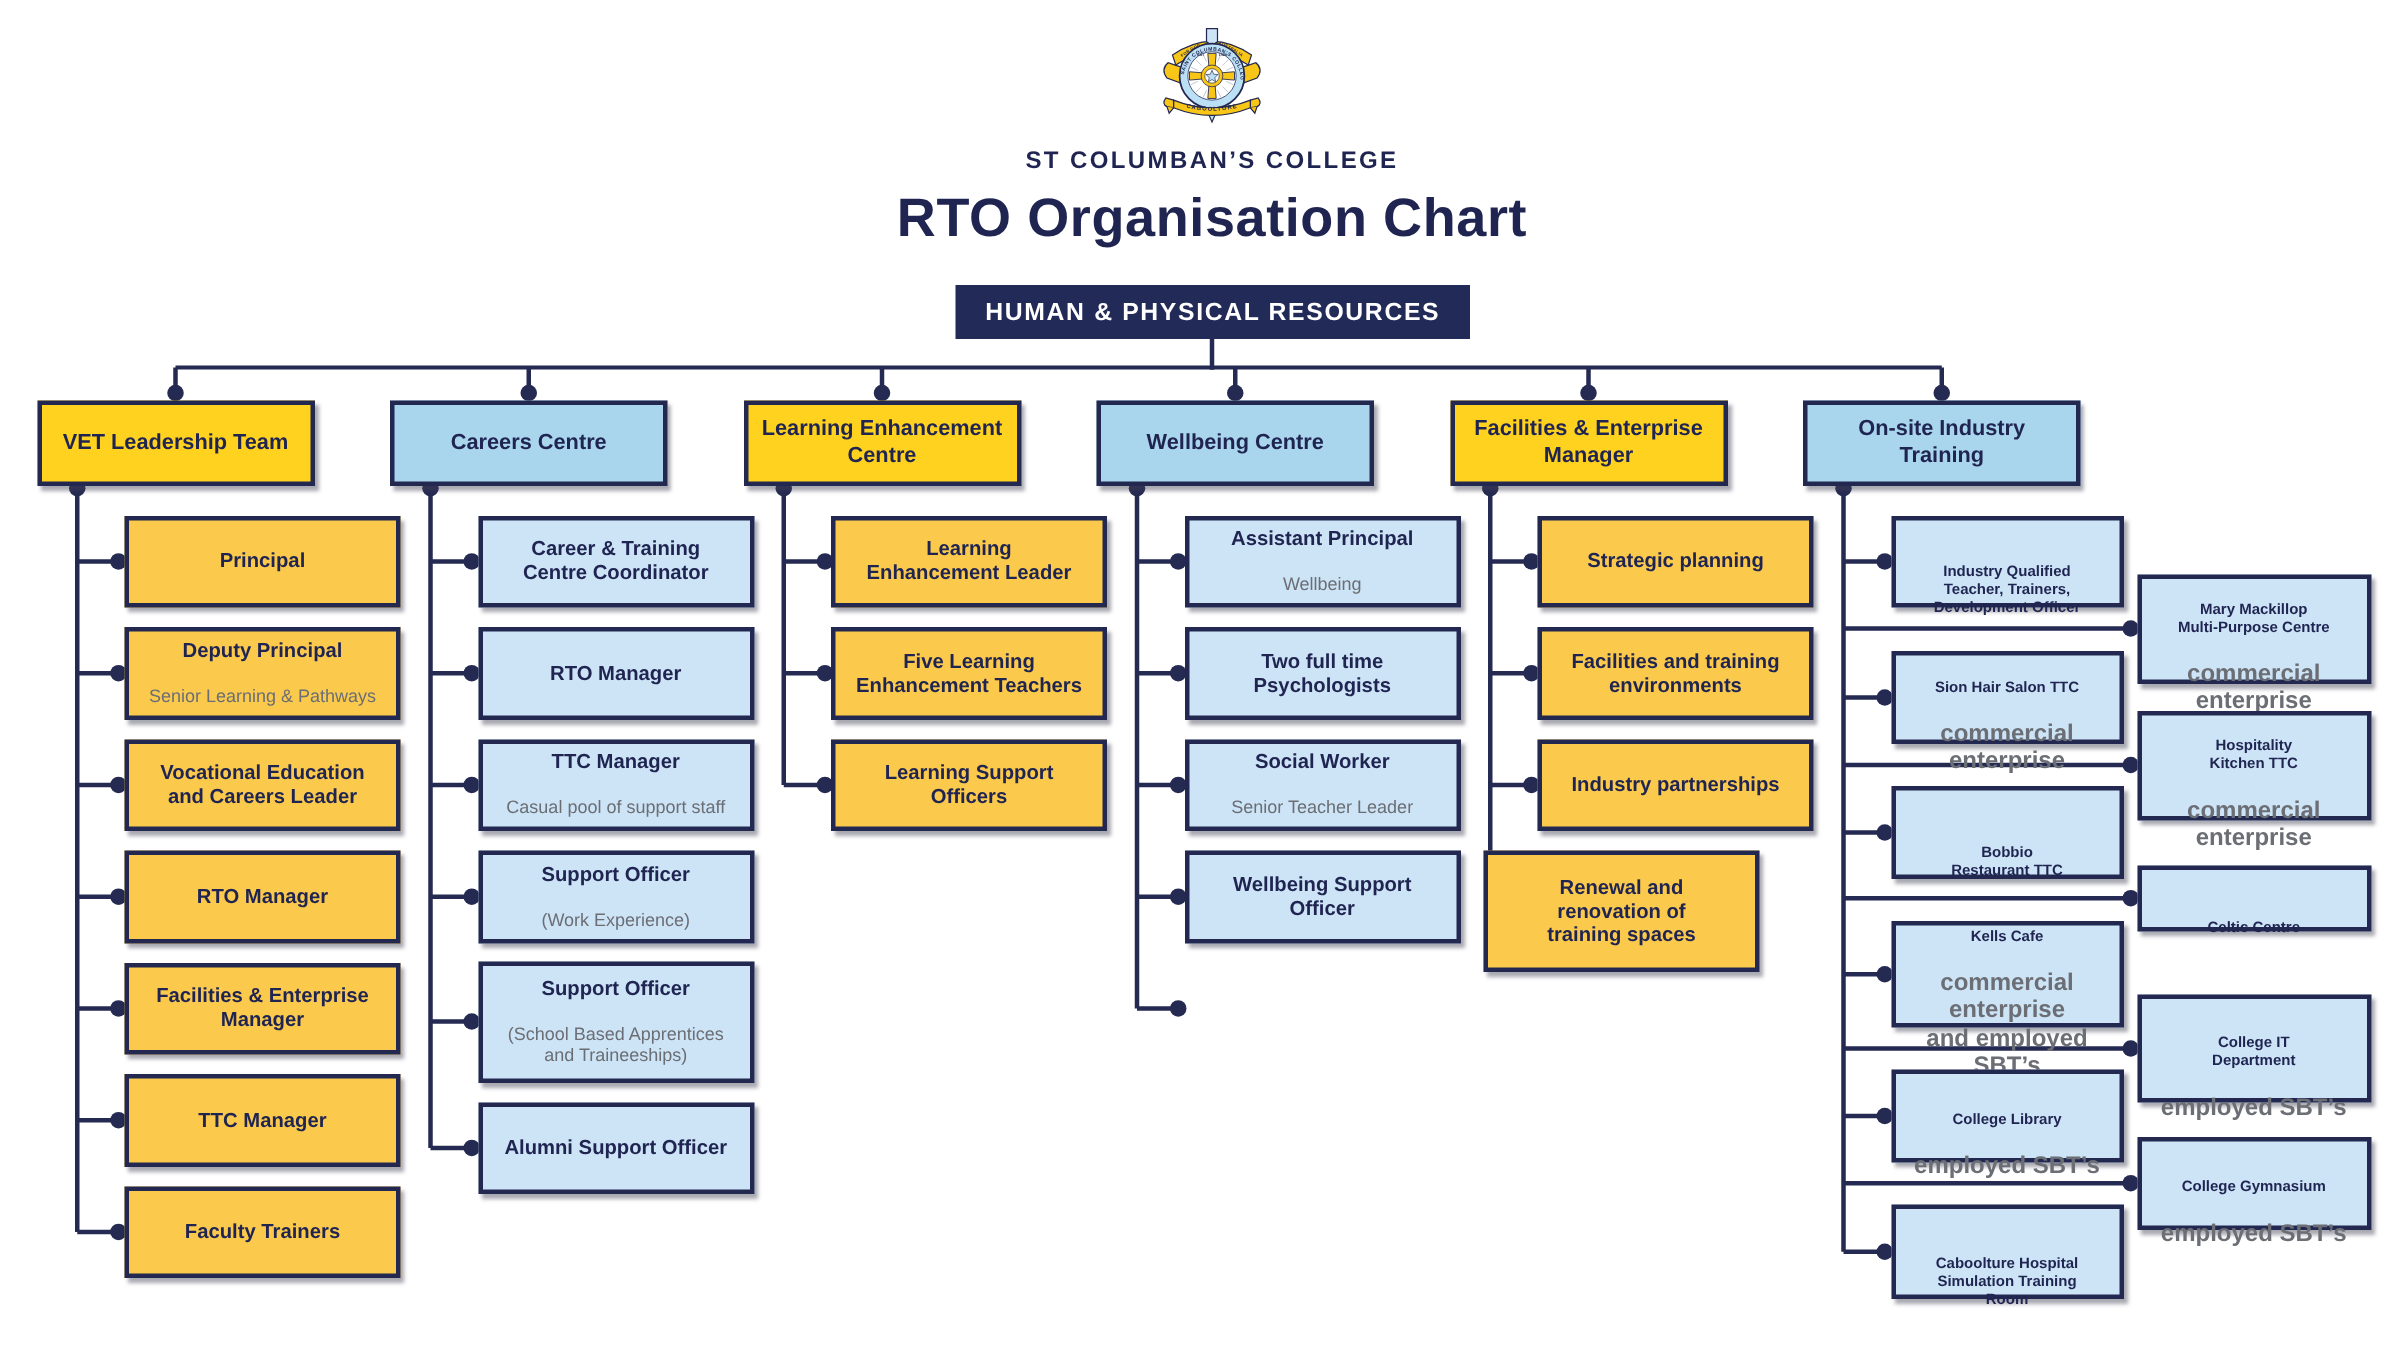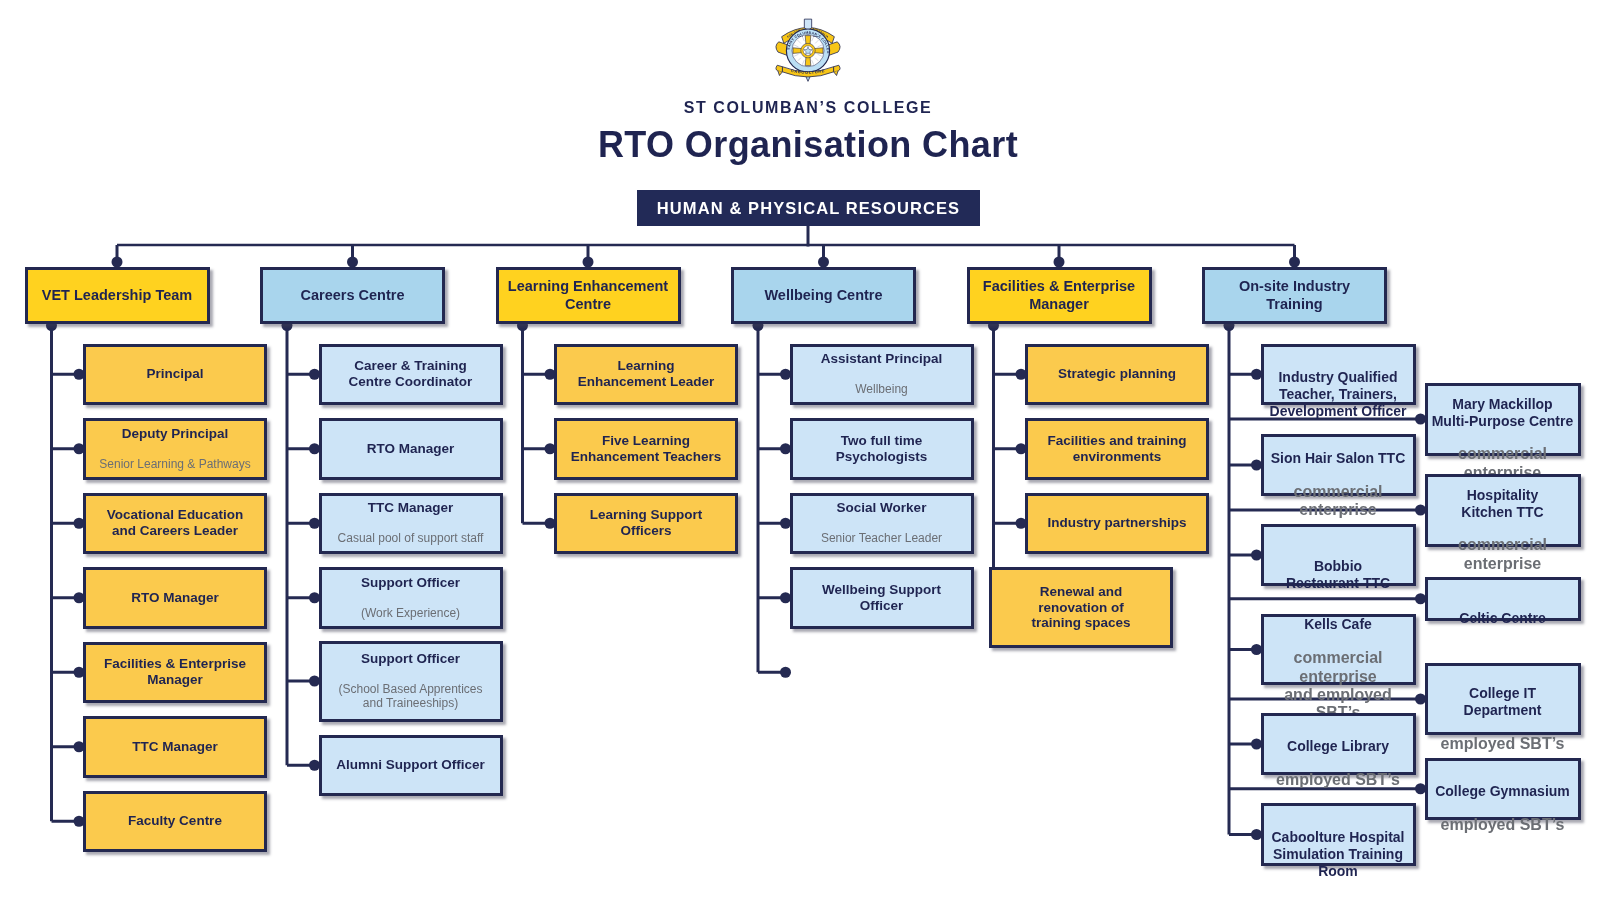--- a/index.html
+++ b/index.html
@@ -17,21 +17,21 @@
   .node{position:absolute;z-index:1;box-sizing:border-box;border:3px solid #232850;
         display:flex;flex-direction:column;align-items:center;justify-content:center;
         text-align:center;box-shadow:2.5px 3px 2.5px rgba(65,65,85,0.45);padding:2px 4px;}
   .node .t{white-space:pre-line;font-weight:bold;color:#1f2451;font-size:13.5px;line-height:1.18;}
   .node .s{white-space:pre-line;font-weight:normal;color:#6b6e74;font-size:12px;line-height:1.15;margin-top:16px;}
   .parent .t{font-size:14.5px;line-height:1.2;}
   .gold-parent{background:#ffd21f;}
   .gold{background:#fbca4d;}
   .blue-parent{background:#a9d5ed;}
   .blue{background:#cde4f7;align-items:center;}
-  .col6 .t{font-size:14px;line-height:1.2;margin-top:40px;}
+  .col6 .t{font-size:10px;line-height:1.2;margin-top:40px;}
   .col6 .s{font-size:16px;font-weight:bold;}
 </style>
 </head>
 <body>
 
 <div class="page">
 
   <svg class="wires" width="1600" height="900" viewBox="0 0 1600 900">
     <g stroke="#252a52" stroke-width="3" fill="none">
       <path d="M808,226 V246.5"></path>
@@ -213,21 +213,21 @@
     <div class="t">RTO Manager</div>
   </div>
   <div class="node gold" style="left:83px;top:641.5px;width:184px;height:61.5px">
     <div class="t">Facilities &amp; Enterprise
 Manager</div>
   </div>
   <div class="node gold" style="left:83px;top:716px;width:184px;height:61.5px">
     <div class="t">TTC Manager</div>
   </div>
   <div class="node gold" style="left:83px;top:790.5px;width:184px;height:61.5px">
-    <div class="t">Faculty Centre</div>
+    <div class="t">Faculty Trainers</div>
   </div>
 
   <div class="node parent blue-parent" style="left:260px;top:267px;width:185px;height:57px">
     <div class="t">Careers Centre</div>
   </div>
   <div class="node blue" style="left:318.5px;top:343.5px;width:184px;height:61.5px">
     <div class="t">Career &amp; Training
 Centre Coordinator</div>
   </div>
   <div class="node blue" style="left:318.5px;top:418px;width:184px;height:61.5px">

